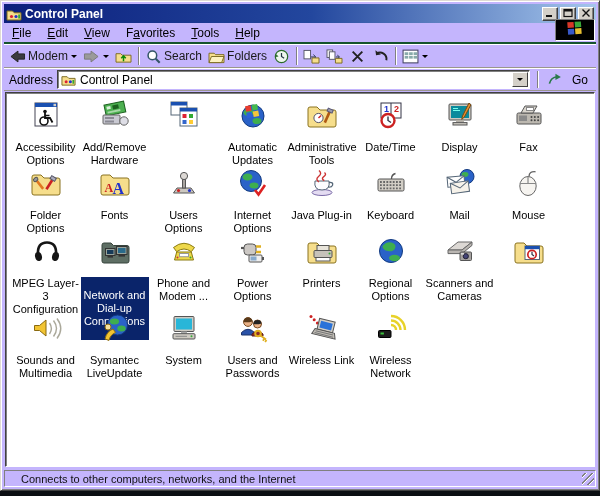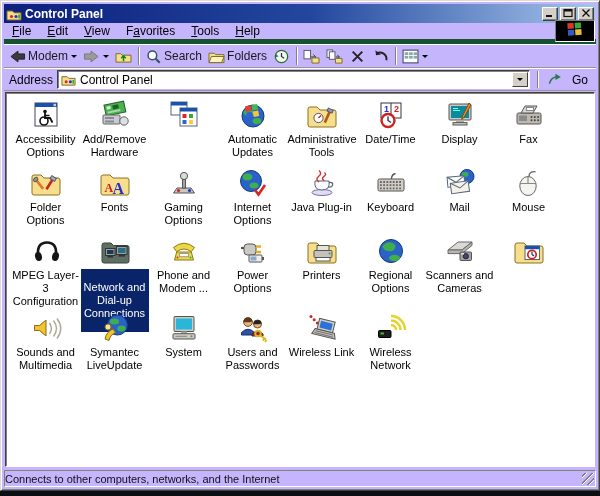--- a/index.html
+++ b/index.html
@@ -27,21 +27,21 @@
   .ttext { color:#fff; font-weight:bold; font-size:12px; flex:1; white-space:nowrap; }
   .tbtns { display:flex; gap:2px; }
   .tb {
     width:16px; height:14px; padding:0; background:#d4d0c8;
     border:1px solid; border-color:#fff #404040 #404040 #fff;
     box-shadow: inset -1px -1px 0 #808080;
     display:inline-flex; align-items:center; justify-content:center;
   }
   .tb svg { width:12px; height:10px; }
   
-  .menurow { height:14px; flex:0 0 21px; display:flex; align-items:center; border-bottom:5px solid #14532d; }
+  .menurow { height:14px; flex:0 0 21px; display:flex; align-items:flex-end; border-bottom:2px solid #14532d; }
   .menubar { display:flex; align-items:center; flex:1; }
   .mitem { font-size:12px; padding:2px 8px; color:#000; cursor:default; }
   .throbber {
     width:40px; margin:1px 1px 1px 0; background:#000;
     border:1px solid; border-color:#808080 #fff #fff #808080;
     display:flex; align-items:center; justify-content:center;
   }
   .throbber svg { width:18px; height:16px; }
   
   .toolbar { height:24px; flex:0 0 24px; display:flex; align-items:center; border-top:1px solid #fff; border-bottom:1px solid #9a968e; padding:0 2px; }
@@ -67,27 +67,27 @@
   
   .content {
     flex:1; margin:1px 1px; background:#fff; overflow:hidden;
     border:1px solid; border-color:#404040 #fff #fff #404040;
     box-shadow: inset 1px 1px 0 #808080;
   }
   .grid { display:grid; grid-template-columns:repeat(8,69px); grid-template-rows:68px 68px 77px auto; padding:6px 0 0 5px; }
   .cell { width:69px; display:flex; flex-direction:column; align-items:center; cursor:default; }
   .icon32 { width:32px; height:32px; }
   .icon32 svg { width:32px; height:32px; display:block; }
-  .lbl { margin-top:2px; font-size:11px; line-height:13px; text-align:center; max-width:68px; color:#000; }
+  .lbl { margin-top:10px; font-size:11px; line-height:13px; text-align:center; max-width:68px; color:#000; }
   .cell.selected .lbl { background:#0a246a; color:#fff; padding:12px 1px; }
   
   .statusbar { height:19px; flex:0 0 19px; display:flex; padding-top:2px; }
   .spanel {
     flex:1; border:1px solid; border-color:#808080 #fff #fff #808080;
-    display:flex; align-items:center; font-size:11px; color:#111; padding-left:0; position:relative;
+    display:flex; align-items:center; font-size:11px; color:#111; padding-left:16px; position:relative;
   }
   .grip {
     position:absolute; right:1px; bottom:1px; width:12px; height:12px;
     background: repeating-linear-gradient(-45deg, transparent 0 3px, #fff 3px 4px, #808080 4px 5px);
   }
 </style>
 </head>
 <body>
 
 <div class="window">
@@ -430,21 +430,21 @@
         <div class="cell">
           <span class="icon32">
             <svg viewBox="0 0 32 32">
               <path d="M9 21h14l3.5 5H5.5z" fill="#ccc8c0" stroke="#555"></path>
               <rect x="14.5" y="11" width="3" height="10" fill="#a8a4a0" stroke="#555"></rect>
               <circle cx="16" cy="9" r="3.6" fill="#dcd8d4" stroke="#555"></circle>
               <circle cx="10.5" cy="23.5" r="1.6" fill="#c22"></circle>
               <circle cx="21.5" cy="23.5" r="1.6" fill="#23c"></circle>
             </svg>
           </span>
-          <span class="lbl">Gaming Options</span>
+          <span class="lbl">Users Options</span>
         </div>
         <div class="cell">
           <span class="icon32">
             <svg viewBox="0 0 32 32">
               <circle cx="14" cy="14" r="10.5" fill="#2a62c8" stroke="#123a80"></circle>
               <ellipse cx="10.5" cy="10" rx="5" ry="3.5" fill="#3eae4e"></ellipse>
               <ellipse cx="17" cy="18.5" rx="4.5" ry="3" fill="#3eae4e"></ellipse>
               <path d="M18 23l3.5 4.5L28 18" fill="none" stroke="#d22" stroke-width="2.6"></path>
             </svg>
           </span>

